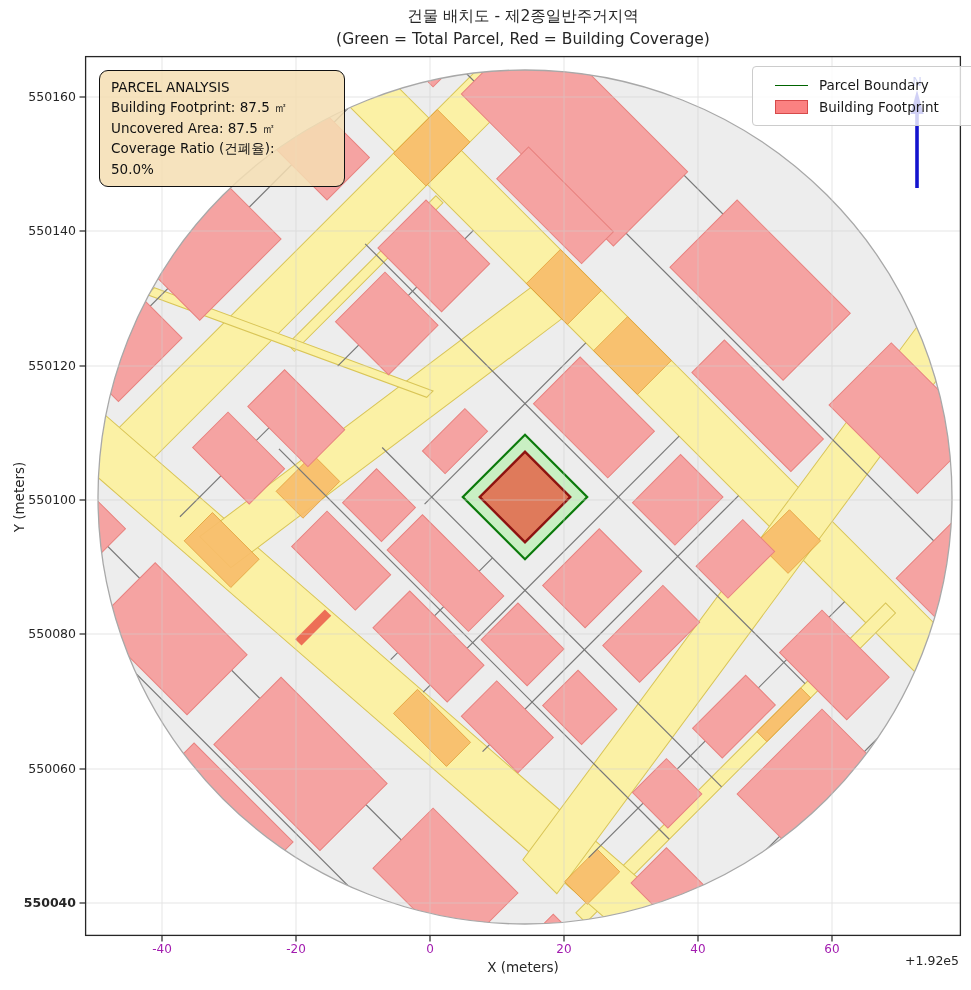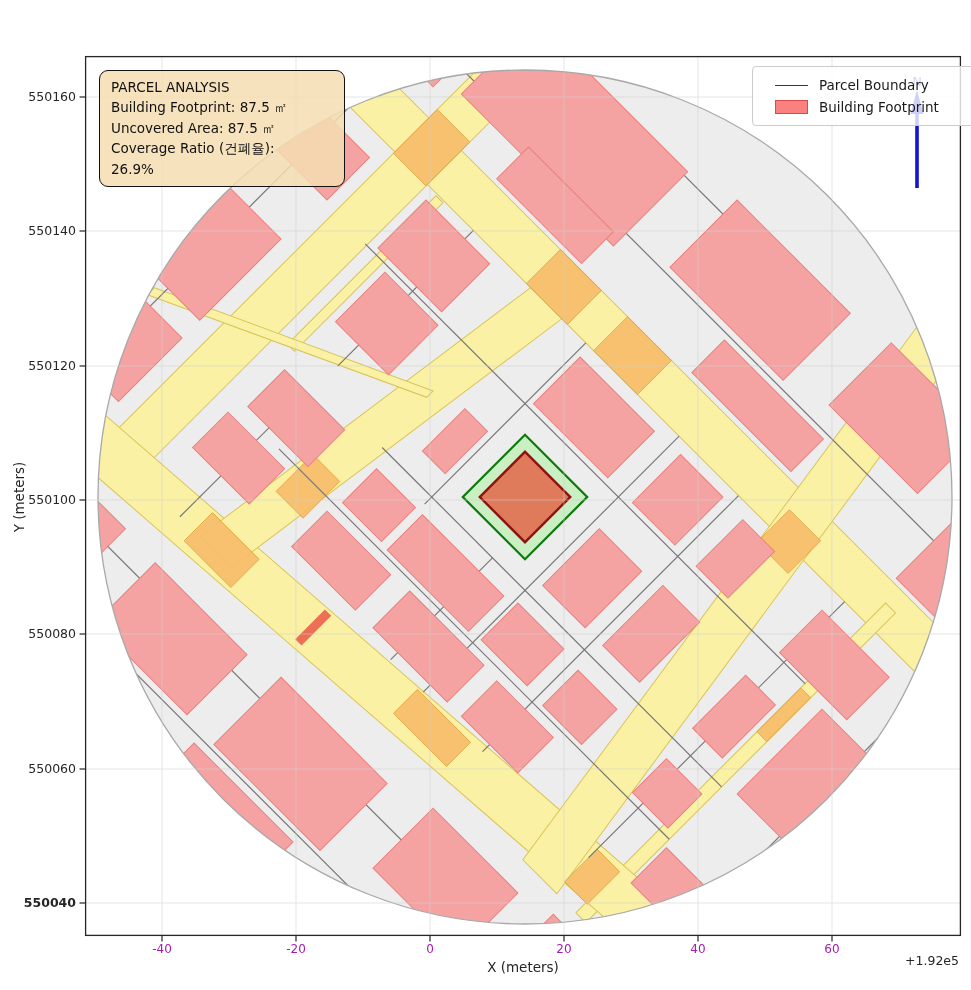--- a/index.html
+++ b/index.html
@@ -27,20 +27,24 @@
   .legend-row{display:flex;align-items:center;height:22px;}
   .legend-line{width:33px;height:0;border-top:1.8px solid #006400;margin-right:11px;flex:none;}
   .legend-patch{width:33px;height:14px;background:rgba(250,80,80,0.72);border:1px solid rgba(205,60,60,0.8);margin-right:11px;flex:none;box-sizing:border-box;}
   .legend-label{white-space:nowrap;}
 </style>
 </head>
 <body>
 
 <div class="figure">
 
+  <div class="title">
+    <div>건물 배치도 - 제2종일반주거지역</div>
+    <div>(Green = Total Parcel, Red = Building Coverage)</div>
+  </div>
 
   <svg id="plot" class="plot-svg" width="876" height="880">
       <defs>
         <clipPath id="circ">
           <circle cx="440" cy="441" r="427"></circle>
         </clipPath>
       </defs>
       <g clip-path="url(#circ)">
         <circle cx="440" cy="441" r="427" fill="#EDEDED" stroke="none"></circle>
         <g transform="translate(440,441) rotate(45)">
@@ -176,21 +180,21 @@
     </div>
 
   <div class="xlabel">X (meters)</div>
   <div class="ylabel">Y (meters)</div>
   <div class="offset-label">+1.92e5</div>
 
   <div class="info-box" id="info-box">
       <div>PARCEL ANALYSIS</div>
       <div>Building Footprint: 87.5 ㎡</div>
       <div>Uncovered Area: 87.5 ㎡</div>
-      <div>Coverage Ratio (건폐율): 26.9%</div>
+      <div>Coverage Ratio (건폐율): 50.0%</div>
     </div>
 
   <div class="legend">
     <div class="legend-row">
       <span class="legend-line"></span>
       <span class="legend-label">Parcel Boundary</span>
     </div>
     <div class="legend-row">
       <span class="legend-patch"></span>
       <span class="legend-label">Building Footprint</span>

